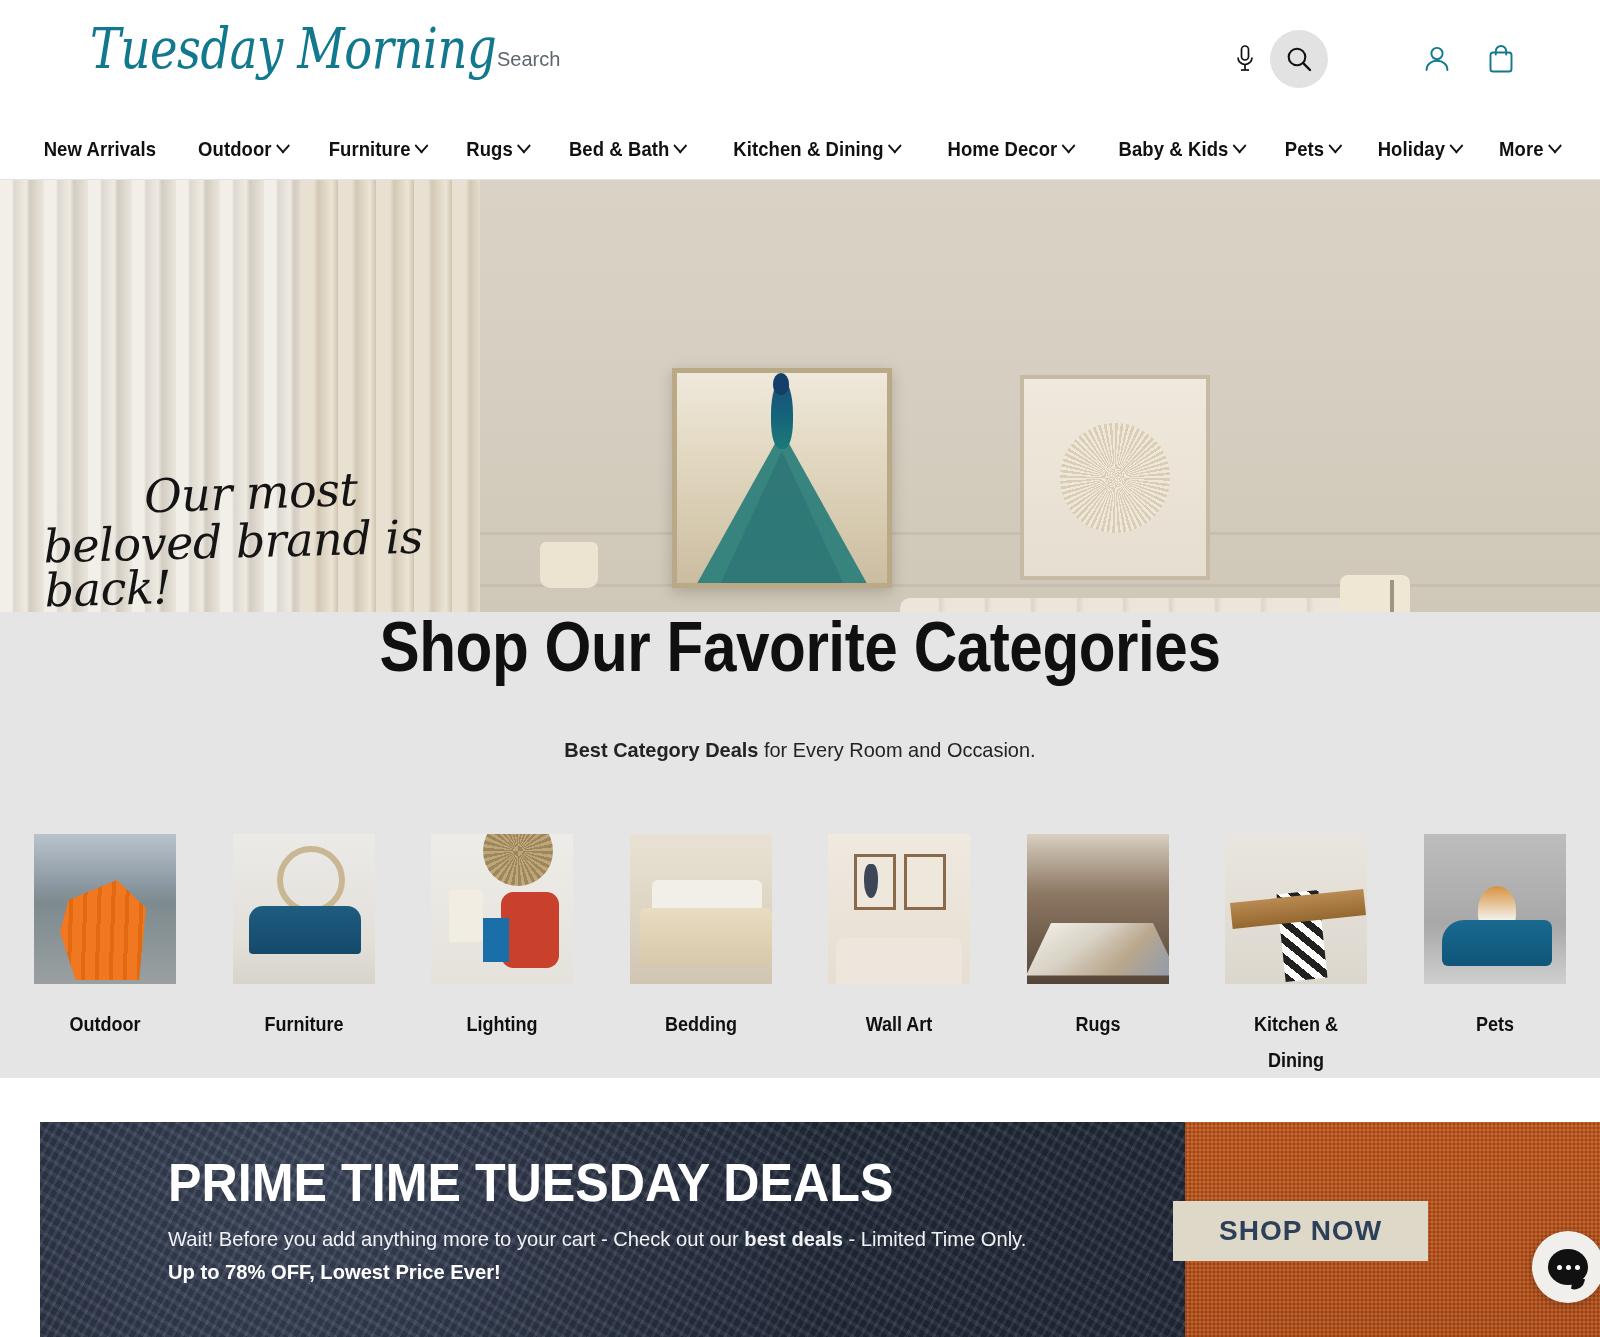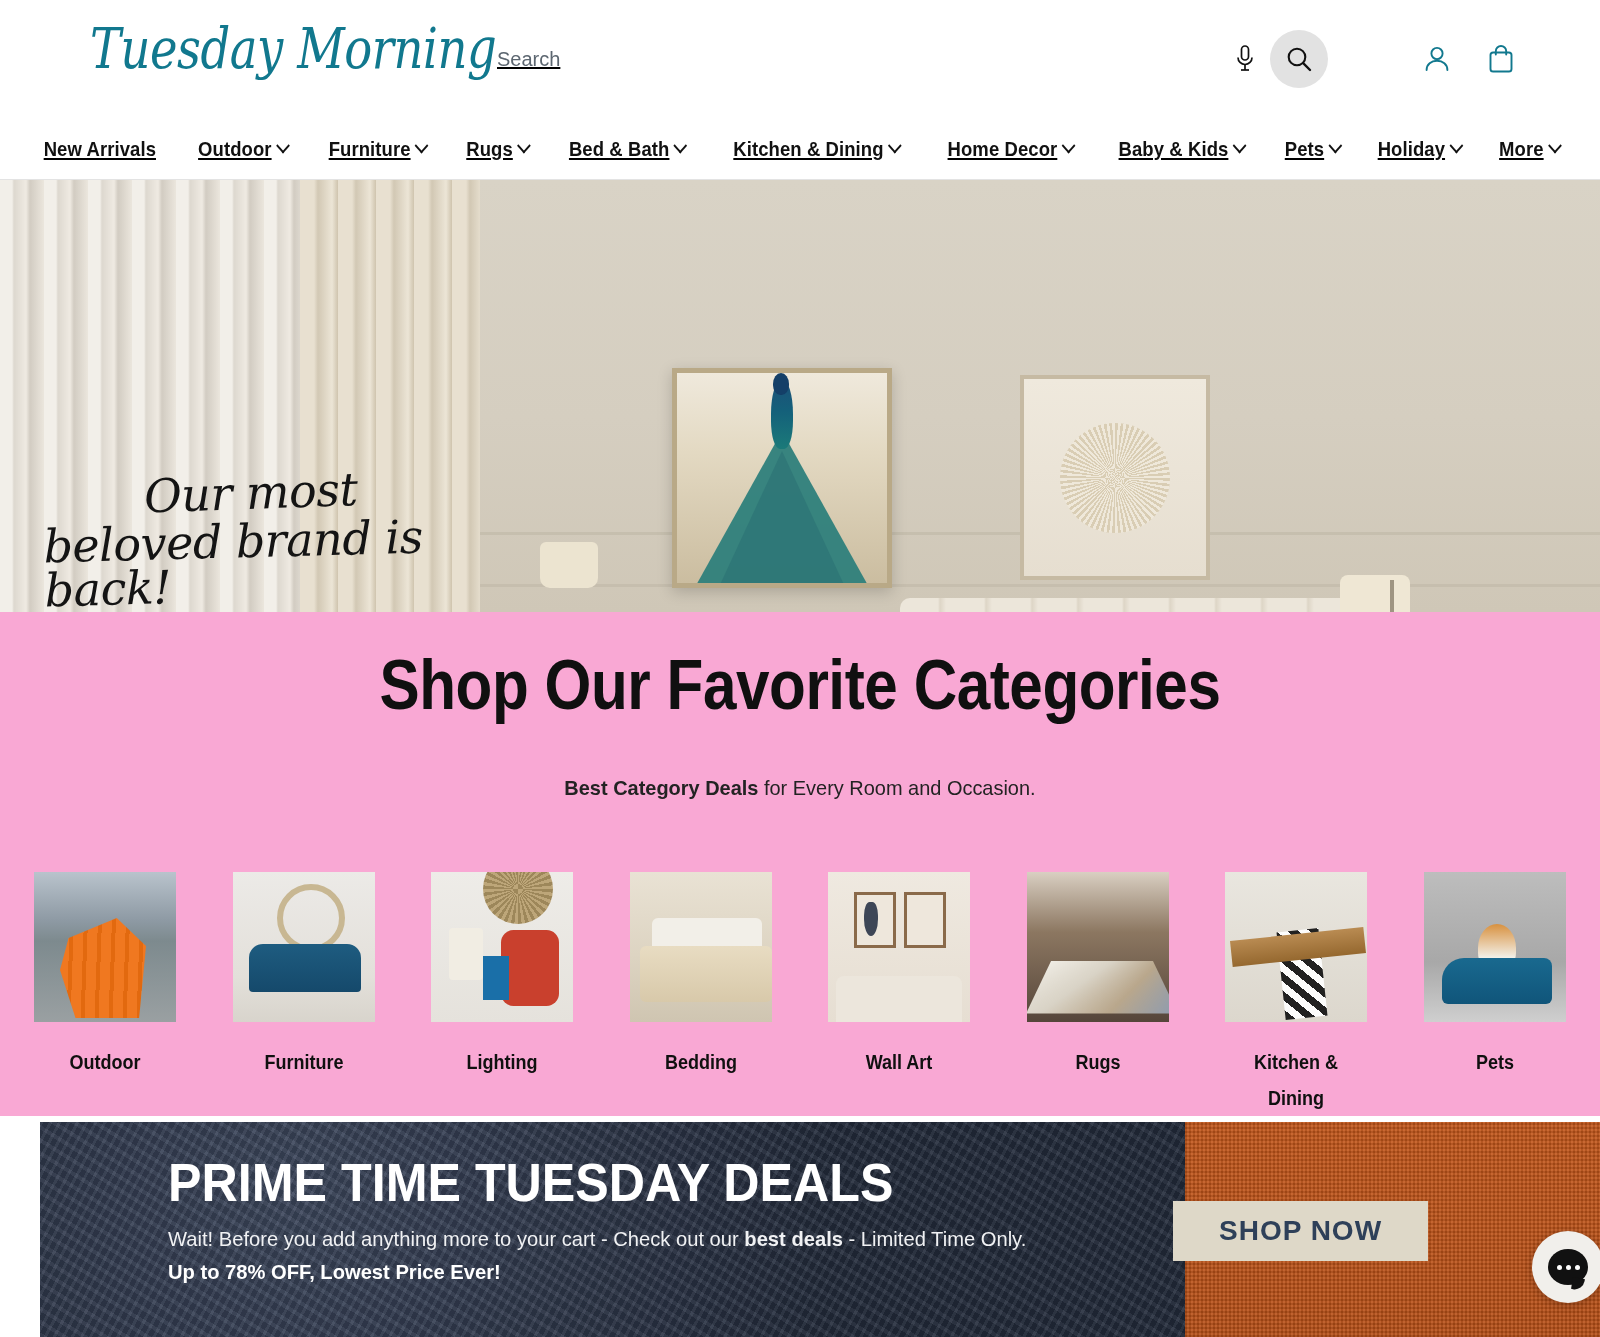--- a/index.html
+++ b/index.html
@@ -20,21 +20,21 @@
     position: absolute; left: 90px; top: 20px;
     font-family: "DejaVu Serif", serif;
     font-size: 50px; font-style: italic; font-weight: 400;
     color: #11788e; letter-spacing: -0.5px;
     white-space: nowrap;
     transform: scaleX(0.93) scaleY(1.12);
     transform-origin: left center;
   }
   .search-wrap {
     position: absolute; left: 470px; top: 36px;
-    width: 760px; height: 46px; display: flex; align-items: center; text-decoration: underline;
+    width: 760px; height: 46px; display: flex; align-items: center;
   }
   .search-input {
     width: 100%; height: 46px; border: none; outline: none;
     background: transparent; font-size: 20px; color: #2c3338;
     font-family: "Liberation Sans", sans-serif; padding-left: 27px;
   }
   .search-input::placeholder { color: #5c6670; opacity: 1; }
 
   .hdr-icons { position: absolute; right: 72px; top: 30px; display: flex; align-items: center; gap: 0; }
   .icon-btn {
@@ -50,21 +50,21 @@
   .account-btn { width: 54px; height: 58px; margin-left: 82px; }
   .bag-btn { width: 54px; height: 58px; margin-left: 10px; }
 
   
   .nav {
     position: relative; height: 62px;
     border-bottom: 1px solid #e3e3e3;
     display: flex; align-items: center;
     padding: 0 28px;
   }
-  .nav-inner { display: flex; width: 100%; justify-content: space-between; align-items: center; padding: 0 8px; text-decoration: underline; }
+  .nav-inner { display: flex; width: 100%; justify-content: space-between; align-items: center; padding: 0 8px; }
   .nav-item {
     display: flex; align-items: center; gap: 7px;
     font-family: "Liberation Sans", sans-serif;
     font-weight: bold; font-size: 21px; color: #111;
     cursor: pointer; white-space: nowrap;
     transform: scaleX(0.88); transform-origin: center;
     letter-spacing: 0.1px;
   }
   .chev {
     width: 11px; height: 11px;
@@ -145,21 +145,21 @@
   .hero-caption { position:absolute; left:44px; top:290px; width:420px; }
   .hero-script {
     font-family: "DejaVu Serif", serif; font-style: italic;
     font-size: 46px; line-height: 0.95; color: #141414;
     letter-spacing: -0.5px;
   }
   .hero-script .l1 { display:block; margin-left: 100px; transform: rotate(-2deg); }
   .hero-script .l2 { display:block; margin-top: 6px; transform: rotate(-1.5deg); }
 
   
-  .cats { position:relative; background:#f9a8d4; padding-top: 38px; }
+  .cats { position:relative; background:#e5e5e5; }
   .cats h2 {
     text-align:center; font-size: 70px; font-weight: bold; color:#101010;
     letter-spacing: -0.5px; transform: scaleX(0.86); line-height:1.0;
     font-family:"Liberation Sans", sans-serif;
   }
   .cats-sub {
     text-align:center; margin-top: 56px; font-size: 21px; color:#232323;
     transform: scaleX(0.95);
   }
   .cats-sub b { font-weight: bold; }

